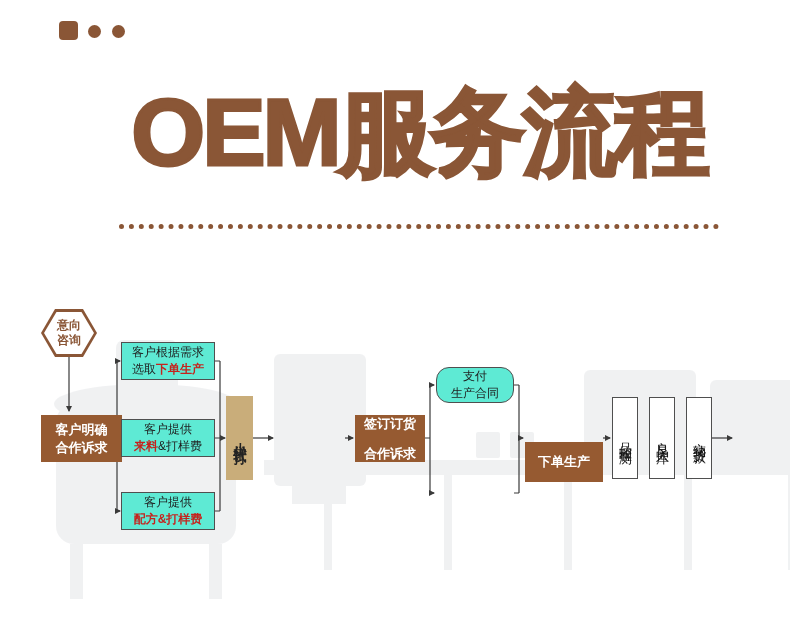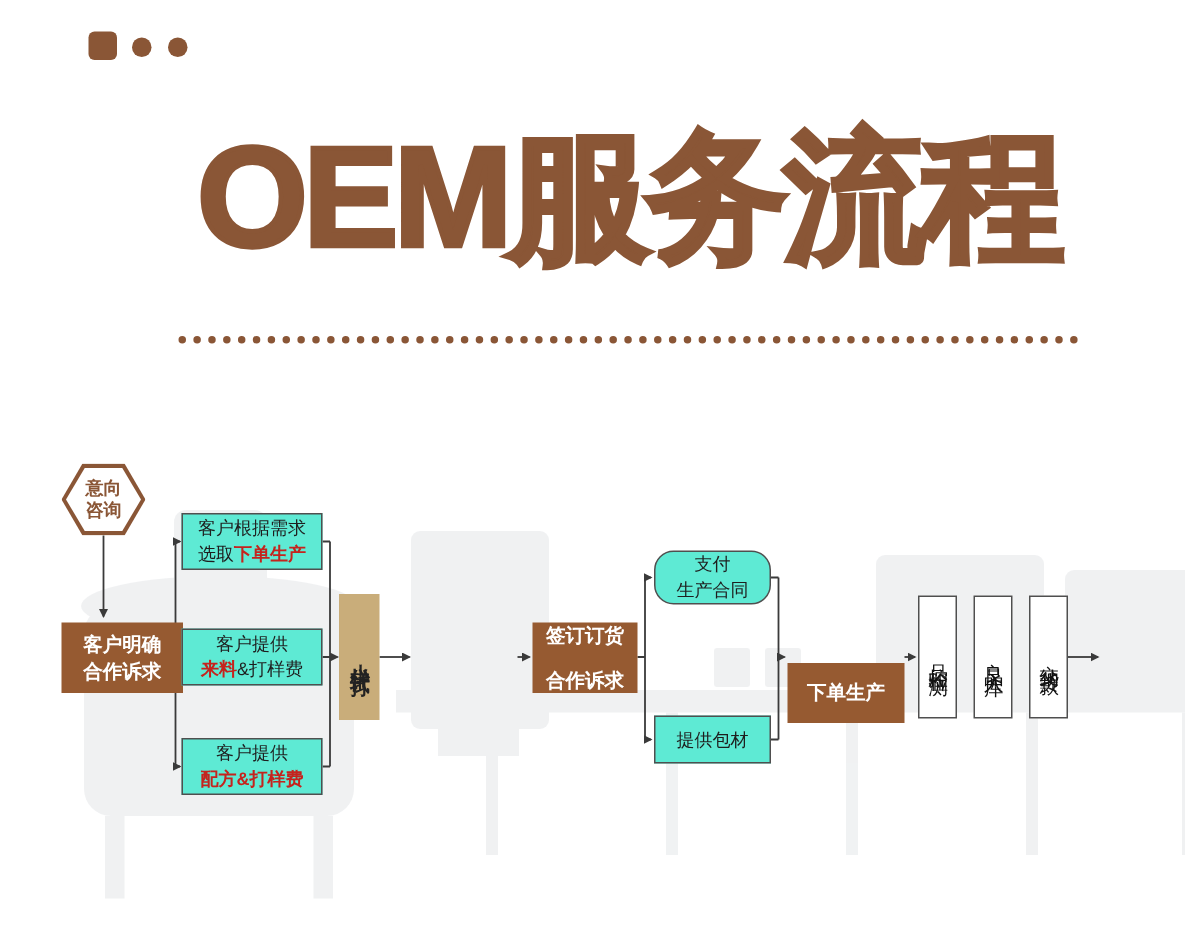--- a/index.html
+++ b/index.html
@@ -144,21 +144,20 @@
   <div class="fbox brownbox" style="left:331px; top:415px; width:70px; height:47px;gap:12px;">
     <span>签订订货</span>
     <span>合作诉求</span>
   </div>
 
   <div class="fbox whitebox" style="left:412px; top:367px; width:78px; height:36px;border-radius:13px;">
     <span>支付</span>
     <span>生产合同</span>
   </div>
 
-  <div class="fbox whitebox" style="left:412px; top:477px; width:78px; height:32px;">提供包材</div>
 
   <div class="fbox brownbox" style="left:501px; top:442px; width:78px; height:40px;">下单生产</div>
 
   <div class="vbox white" style="left:588px; top:397px; width:26px; height:82px;">品控检测</div>
   <div class="vbox white" style="left:625px; top:397px; width:26px; height:82px;">良品入库</div>
   <div class="vbox white" style="left:662px; top:397px; width:26px; height:82px;">交纳货款</div>
 
 
 </div>
 

